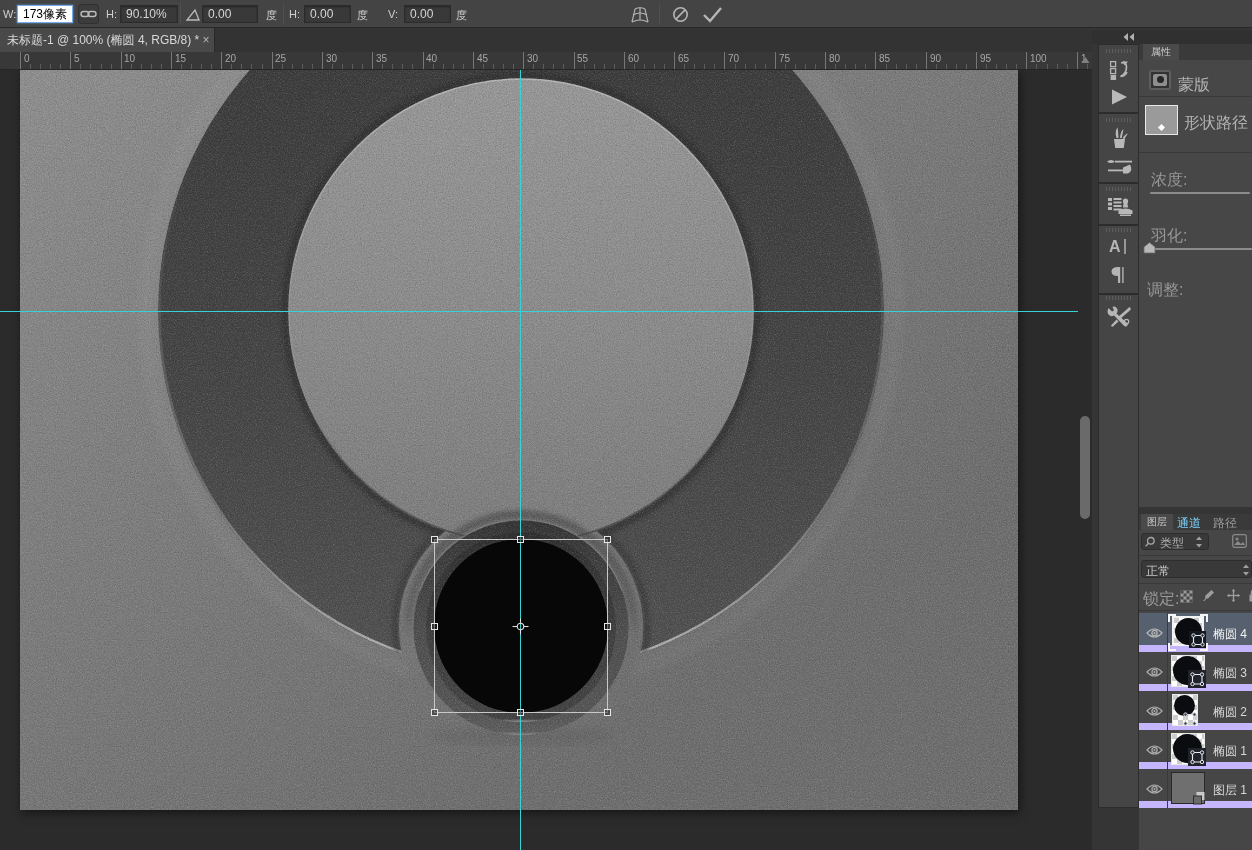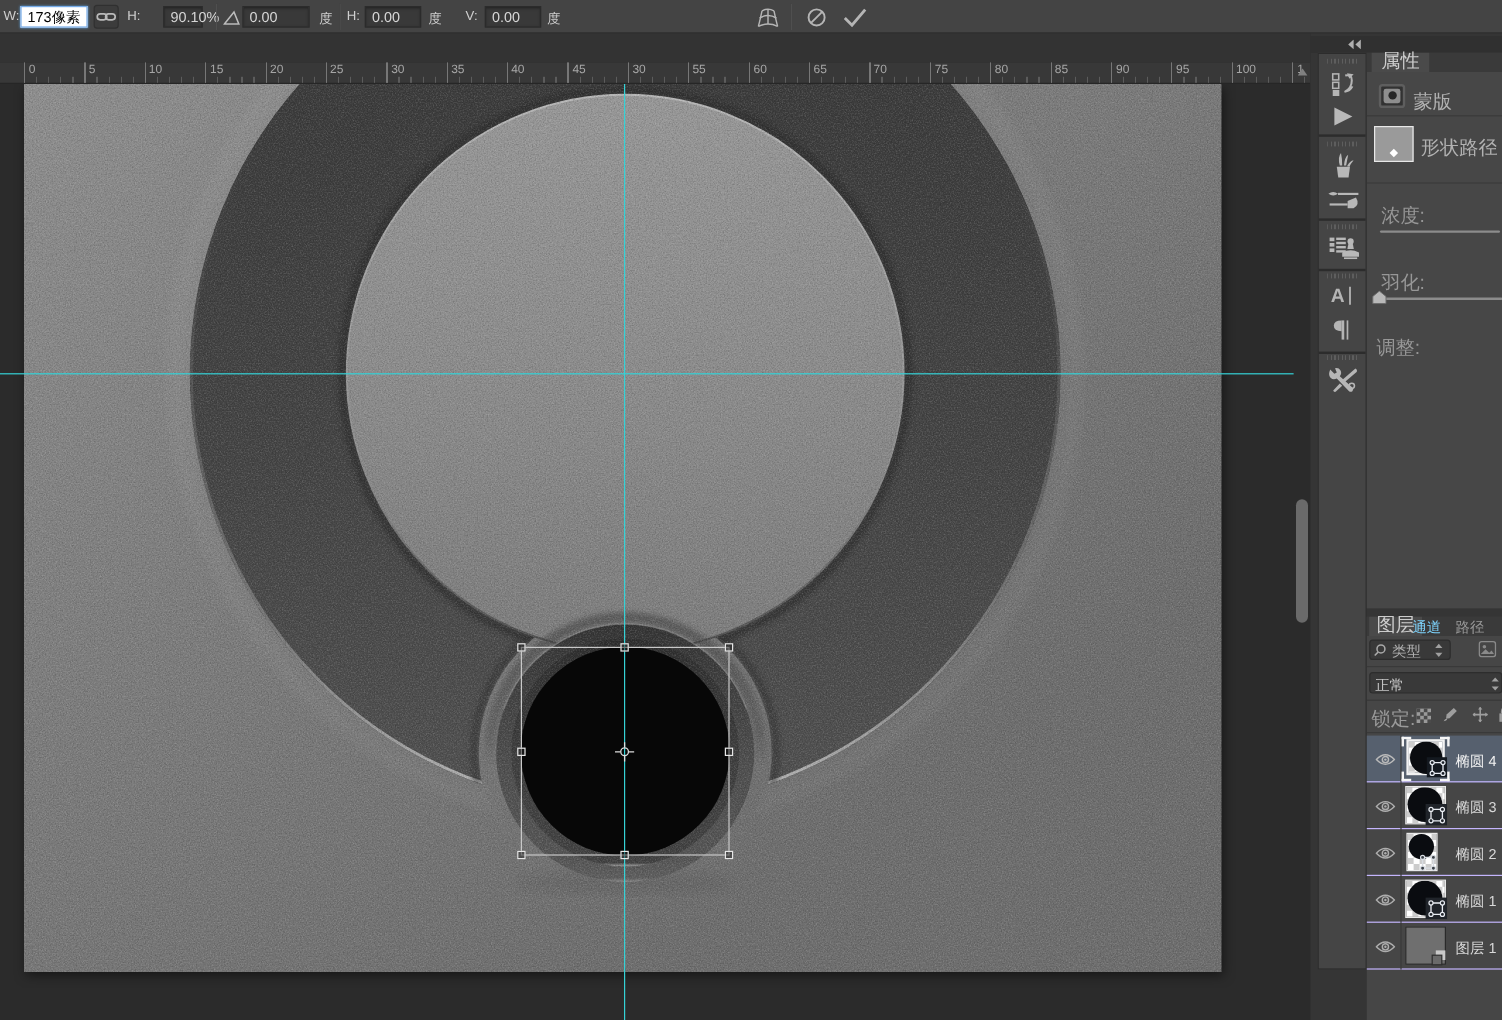--- a/index.html
+++ b/index.html
@@ -22,24 +22,24 @@
 .rnum{position:absolute;top:1px;font-size:10px;color:#a6a6a6;}
 
 #cvs{left:0;top:70px;width:1092px;height:780px;background:#2b2b2b;overflow:hidden;}
 #doc{position:absolute;left:20px;top:0;width:998px;height:740px;box-shadow:2px 3px 9px rgba(0,0,0,.5);}
 .guide{position:absolute;background:#35d2d6;}
 .handle{position:absolute;width:7px;height:7px;border:1px solid #e6e6e6;background:rgba(40,40,40,.5);}
 
 #dock{left:1092px;top:28px;width:160px;height:822px;background:#353535;}
 #strip{position:absolute;left:5px;top:2px;width:42px;height:212px;background:#474747;}
 .panel{position:absolute;background:#474747;}
-.ptab{position:absolute;height:16px;font-size:16px;line-height:16px;color:#cccccc;background:#4a4a4a;padding:0 8px;}
+.ptab{position:absolute;height:16px;font-size:10px;line-height:16px;color:#cccccc;background:#4a4a4a;padding:0 8px;}
 .plabel{color:#979797;font-size:16px;position:absolute;}
 .grip{position:absolute;left:7px;width:26px;height:4px;background:repeating-linear-gradient(90deg,#5e5e5e 0 1px,transparent 1px 3px);}
-.lrow{position:absolute;left:0;width:113px;height:39px;border-bottom:1px solid #c4b5fd;}
+.lrow{position:absolute;left:0;width:113px;height:39px;border-bottom:7px solid #c4b5fd;}
 .eye{position:absolute;left:7px;top:14px;width:17px;height:12px;}
 .vdiv{position:absolute;left:28px;top:0;width:1px;height:39px;background:#3a3a3a;}
 .thumb{position:absolute;top:3px;height:34px;background:
  repeating-conic-gradient(#ffffff 0 25%,#cccccc 0 50%) 0 0/10px 10px;border:1px solid #9a9a9a;}
 .vbadge{position:absolute;right:1px;bottom:1px;width:14px;height:14px;}
 .lname{position:absolute;left:74px;top:13px;font-size:12px;color:#d8d8d8;}
 .ck{position:absolute;width:8px;height:8px;border-style:solid;border-color:#f5f5f5;}
 </style></head>
 <body>
 <div id="app">
@@ -47,21 +47,21 @@
   <div id="opts" class="abs">
     <span class="olabel" style="left:3px;">W:</span>
     <span class="oinput" style="left:17px;width:56px;background:#ffffff;border:1px solid #76abe8;box-shadow:0 0 2px #5b9bd5;color:#000;">173像素</span>
     <span class="abs" style="left:78px;top:4px;width:21px;height:20px;background:#3c3c3c;border:1px solid #303030;border-radius:3px;"><svg width="19" height="18" viewBox="0 0 19 18">
           <g stroke="#b9b9b9" stroke-width="1.4" fill="none">
             <rect x="2" y="6.5" width="8" height="5" rx="2.5"></rect>
             <rect x="9" y="6.5" width="8" height="5" rx="2.5"></rect>
           </g>
         </svg></span>
     <span class="olabel" style="left:106px;">H:</span>
-    <span class="oinput" style="left:136px;width:33px;">90.10%</span>
+    <span class="oinput" style="left:120px;width:58px;">90.10%</span>
     <span class="osep" style="left:180px;"></span>
     <svg class="abs" style="left:186px;top:8px;" width="14" height="13" viewBox="0 0 14 13">
         <path d="M1 12 L13 12 L9 2 Z" fill="none" stroke="#bbb" stroke-width="1.3"></path>
       </svg>
     <span class="oinput" style="left:202px;width:56px;">0.00</span>
     <span class="olabel" style="left:266px;">度</span>
     <span class="osep" style="left:283px;"></span>
     <span class="olabel" style="left:289px;">H:</span>
     <span class="oinput" style="left:304px;width:47px;">0.00</span>
     <span class="olabel" style="left:357px;">度</span>
@@ -82,20 +82,21 @@
     <svg class="abs" style="left:672px;top:6px;" width="17" height="17" viewBox="0 0 17 17">
         <circle cx="8.5" cy="8.5" r="6.7" fill="none" stroke="#b5b5b5" stroke-width="1.6"></circle>
         <line x1="3.9" y1="13.1" x2="13.1" y2="3.9" stroke="#b5b5b5" stroke-width="1.6"></line>
       </svg>
     <svg class="abs" style="left:702px;top:6px;" width="21" height="17" viewBox="0 0 21 17">
         <path d="M2 9 L8 15 L19 2" fill="none" stroke="#b5b5b5" stroke-width="2.4"></path>
       </svg>
   </div>
 
   <div id="tabbar" class="abs">
+    <div class="dtab" style="left:0;width:215px;background:#494949;color:#d8d8d8;padding-left:7px;border-right:1px solid #292929;">未标题-1 @ 100% (椭圆 4, RGB/8) * <span style="color:#b5b5b5;">×</span></div>
   </div>
 
   <div id="ruler" class="abs">
       <div id="ticks"></div>
     <span class="rnum" style="left:24px;">0</span>
       <span class="rnum" style="left:74px;">5</span>
       <span class="rnum" style="left:124px;">10</span>
       <span class="rnum" style="left:175px;">15</span>
       <span class="rnum" style="left:225px;">20</span>
       <span class="rnum" style="left:275px;">25</span>

